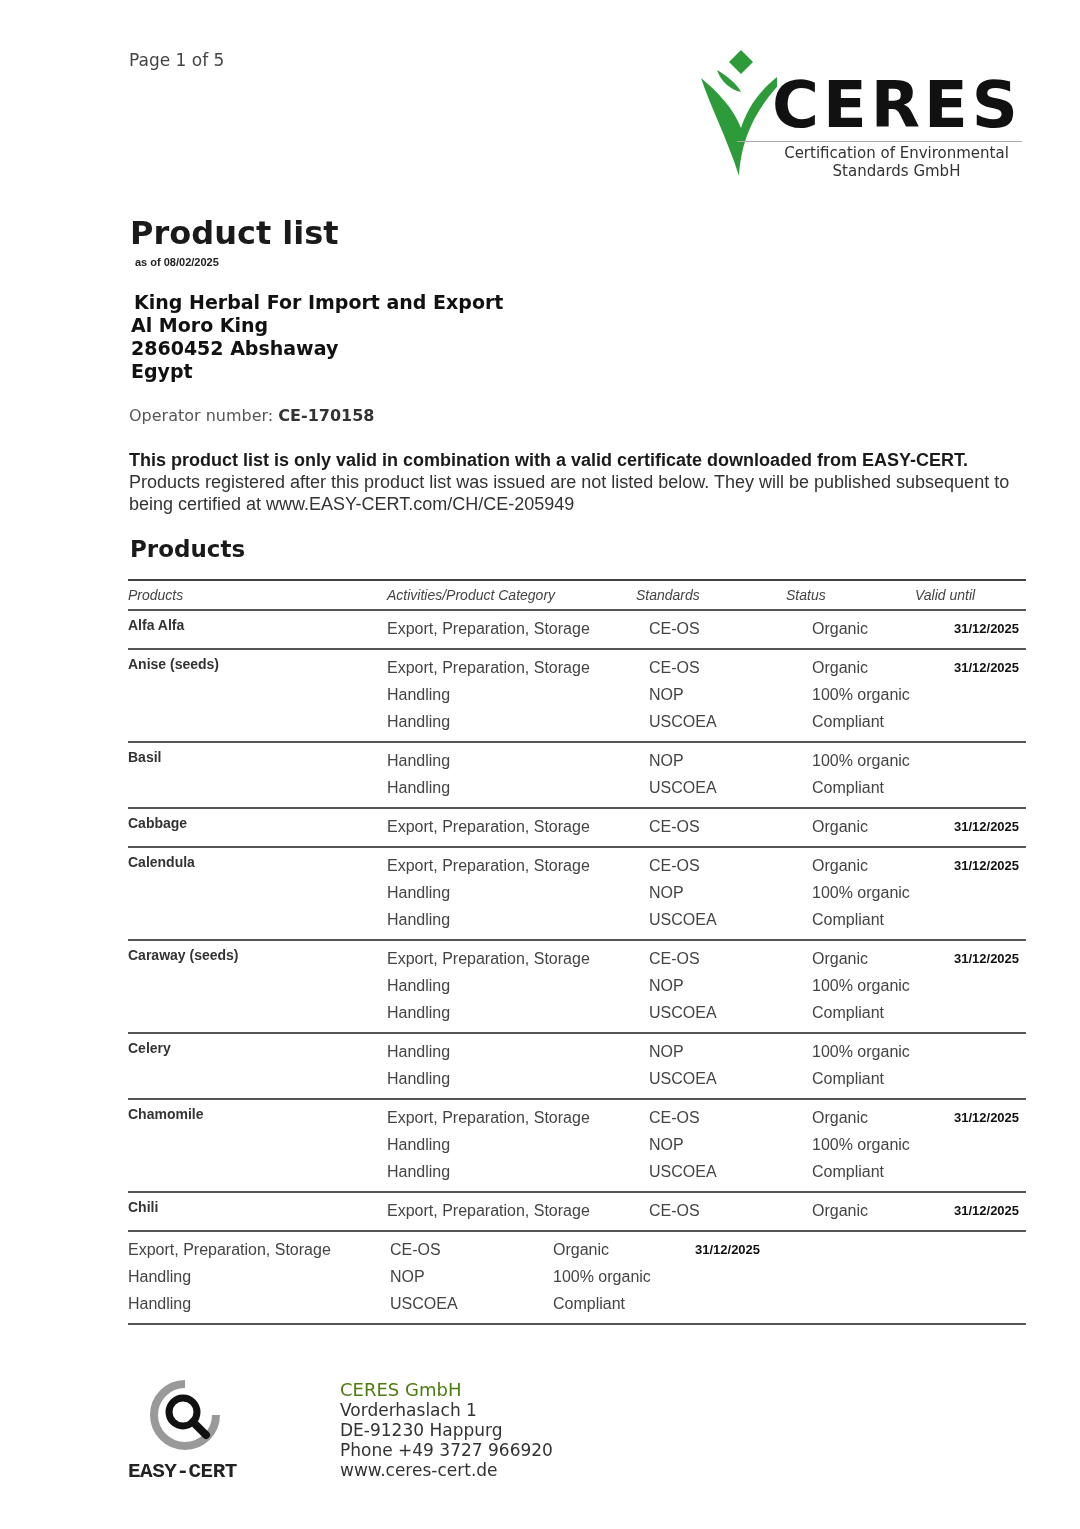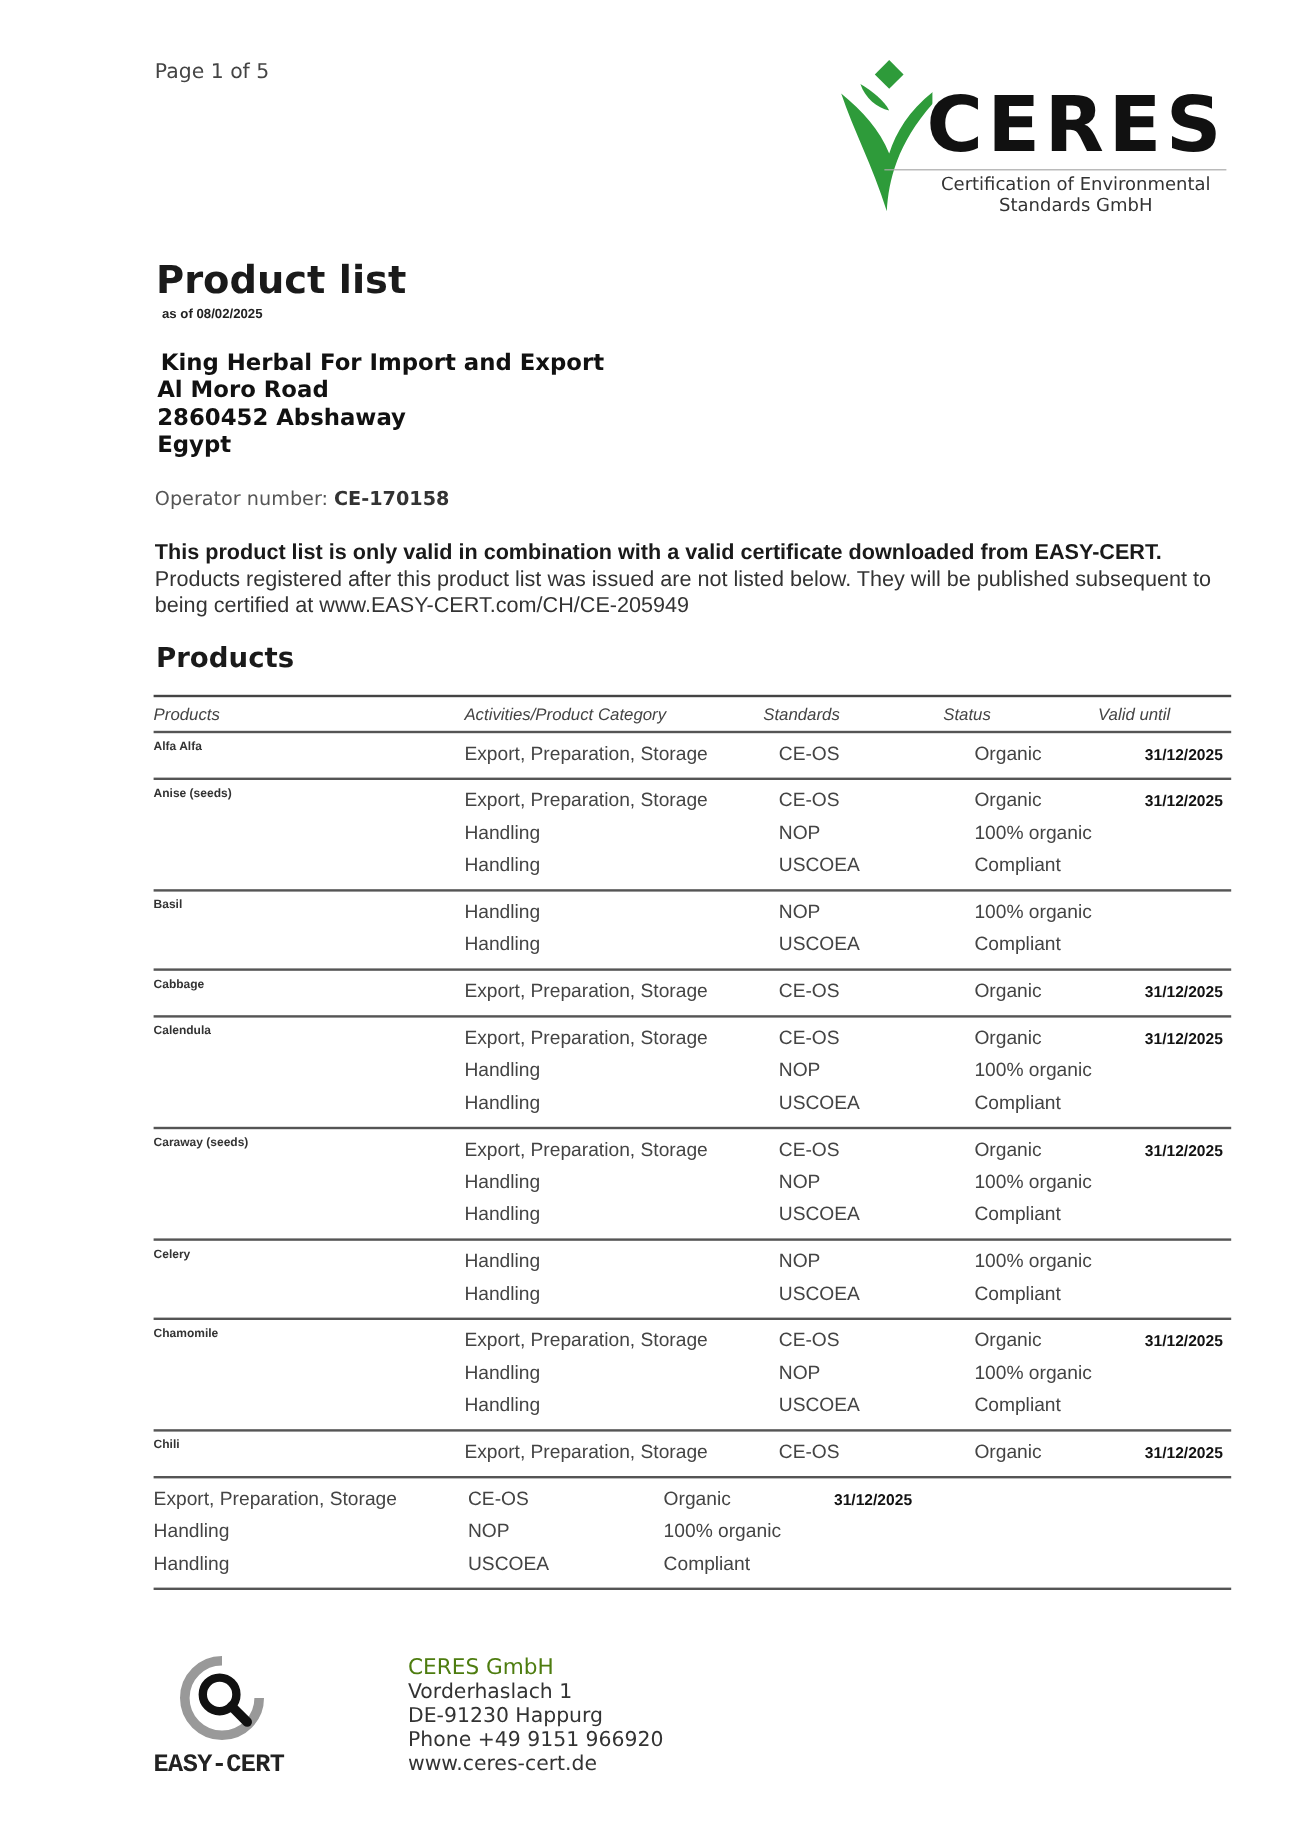--- a/index.html
+++ b/index.html
@@ -22,21 +22,21 @@
   .notice { left:129px; top:449px; width:900px; font-size:18px; line-height:22px; color:#333;
             font-family:"Liberation Sans", sans-serif; }
   .notice b { color:#1a1a1a; }
   .notice a { color:#333; }
   .products-h { left:130px; top:536px; font-size:23px; font-weight:bold; color:#1a1a1a; }
   .table { left:128px; top:579px; width:898px; font-family:"Liberation Sans", sans-serif; }
   .thead { display:flex; border-top:2px solid #444; border-bottom:2px solid #555; height:28px; align-items:center;
            font-style:italic; font-size:14px; color:#444; }
   .c1 { width:259px; } .c2 { width:249px; } .c3 { width:150px; } .c4 { width:129px; } .c5 { width:111px; }
   .row { display:flex; border-bottom:2px solid #555; padding:4px 0 6px 0; }
-  .row .c1 { font-size:10px; font-weight:bold; color:#333; padding-top:2px; }
+  .row .c1 { font-size:14px; font-weight:bold; color:#333; padding-top:2px; }
   .lines { display:flex; flex-direction:column; }
   .line { display:flex; height:27px; align-items:center; font-size:16px; color:#444;gap:13px; }
   .line .c5 { font-size:13px; font-weight:bold; color:#111; }
   .row .c1 { width:259px; flex:none; }
   .footer-logo { left:128px; top:1378px; width:120px; height:110px; }
   .mag { position:absolute; left:20px; top:0; width:75px; height:75px; }
   .ec-label { position:absolute; left:0; top:82px; font-size:21px; font-weight:bold; color:#222;
               font-family:Liberation Mono, monospace; letter-spacing:-0.5px; }
   .footer-addr { left:340px; top:1380px; font-size:17px; line-height:20px; color:#333; }
   .footer-addr div:first-child { font-weight:normal; font-size:18px; color:#4d7c0f; }
@@ -58,21 +58,21 @@
     <div>Certification of Environmental</div>
     <div>Standards GmbH</div>
   </div>
 </div>
 
 <div class="abs title">Product list</div>
 <div class="abs asof">as of 08/02/2025</div>
 
 <div class="abs addr">
   <div>King Herbal For Import and Export</div>
-  <div>Al Moro Road</div>
+  <div>Al Moro King</div>
   <div>2860452 Abshaway</div>
   <div>Egypt</div>
 </div>
 
 <div class="abs opnum">
   <span>Operator number:</span>
   <b>CE-170158</b>
 </div>
 
 <div class="abs notice">
@@ -280,15 +280,15 @@
     <circle cx="35" cy="34" r="14" fill="none" stroke="#111" stroke-width="7"></circle>
     <line x1="45" y1="44" x2="58" y2="57" stroke="#111" stroke-width="8" stroke-linecap="round"></line>
   </svg>
   <div class="ec-label">EASY-CERT</div>
 </div>
 
 <div class="abs footer-addr">
   <div>CERES GmbH</div>
   <div>Vorderhaslach 1</div>
   <div>DE-91230 Happurg</div>
-  <div>Phone +49 9151 966920</div>
+  <div>Phone +49 3727 966920</div>
   <div>www.ceres-cert.de</div>
 </div>
 
 </body></html>

